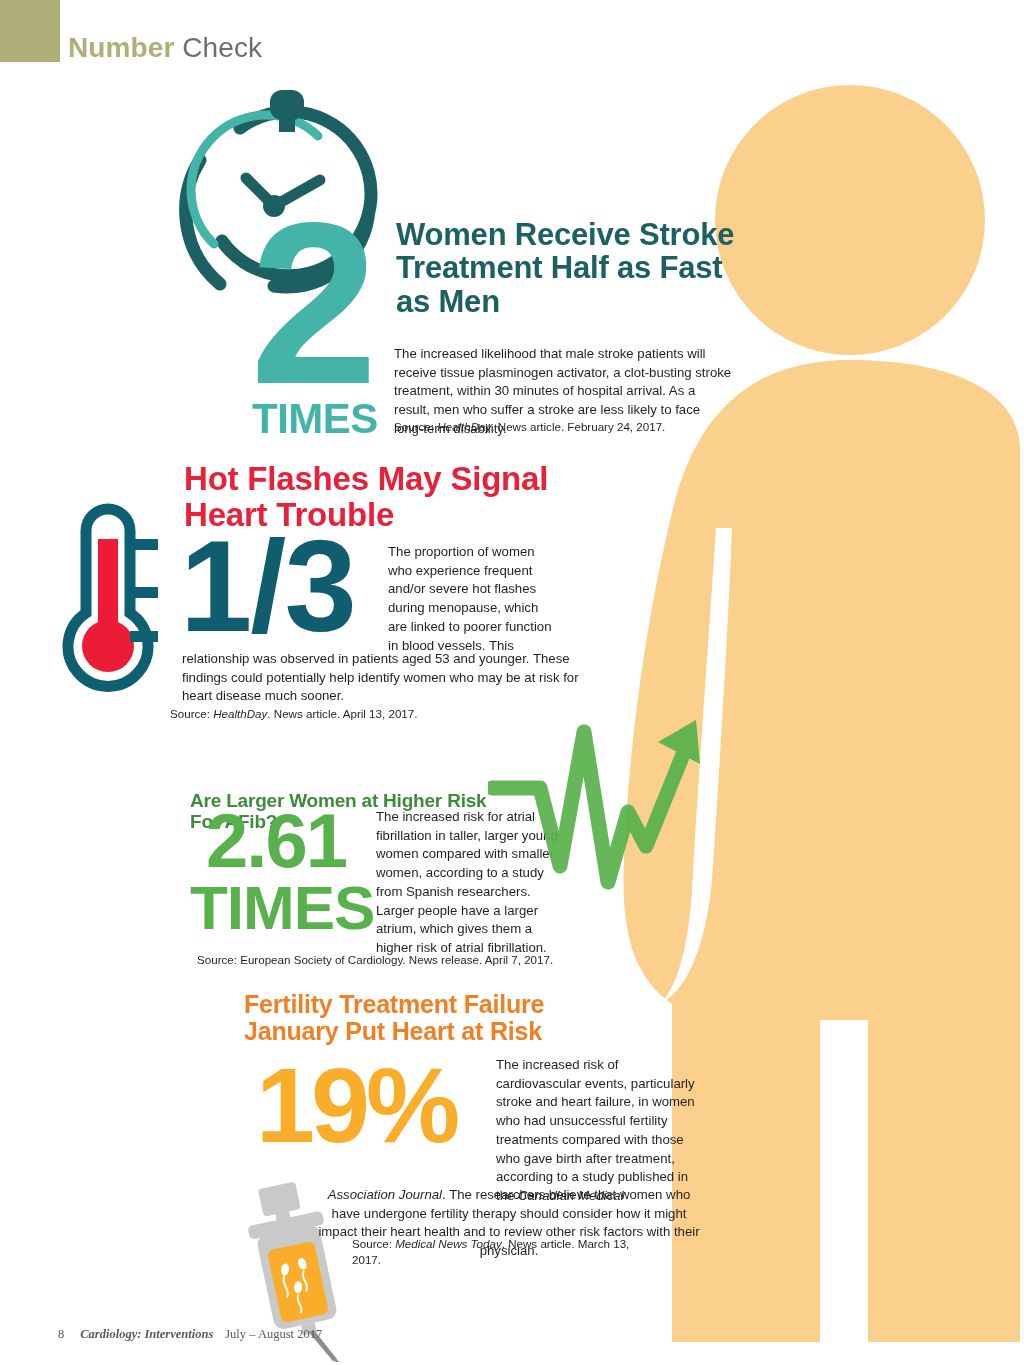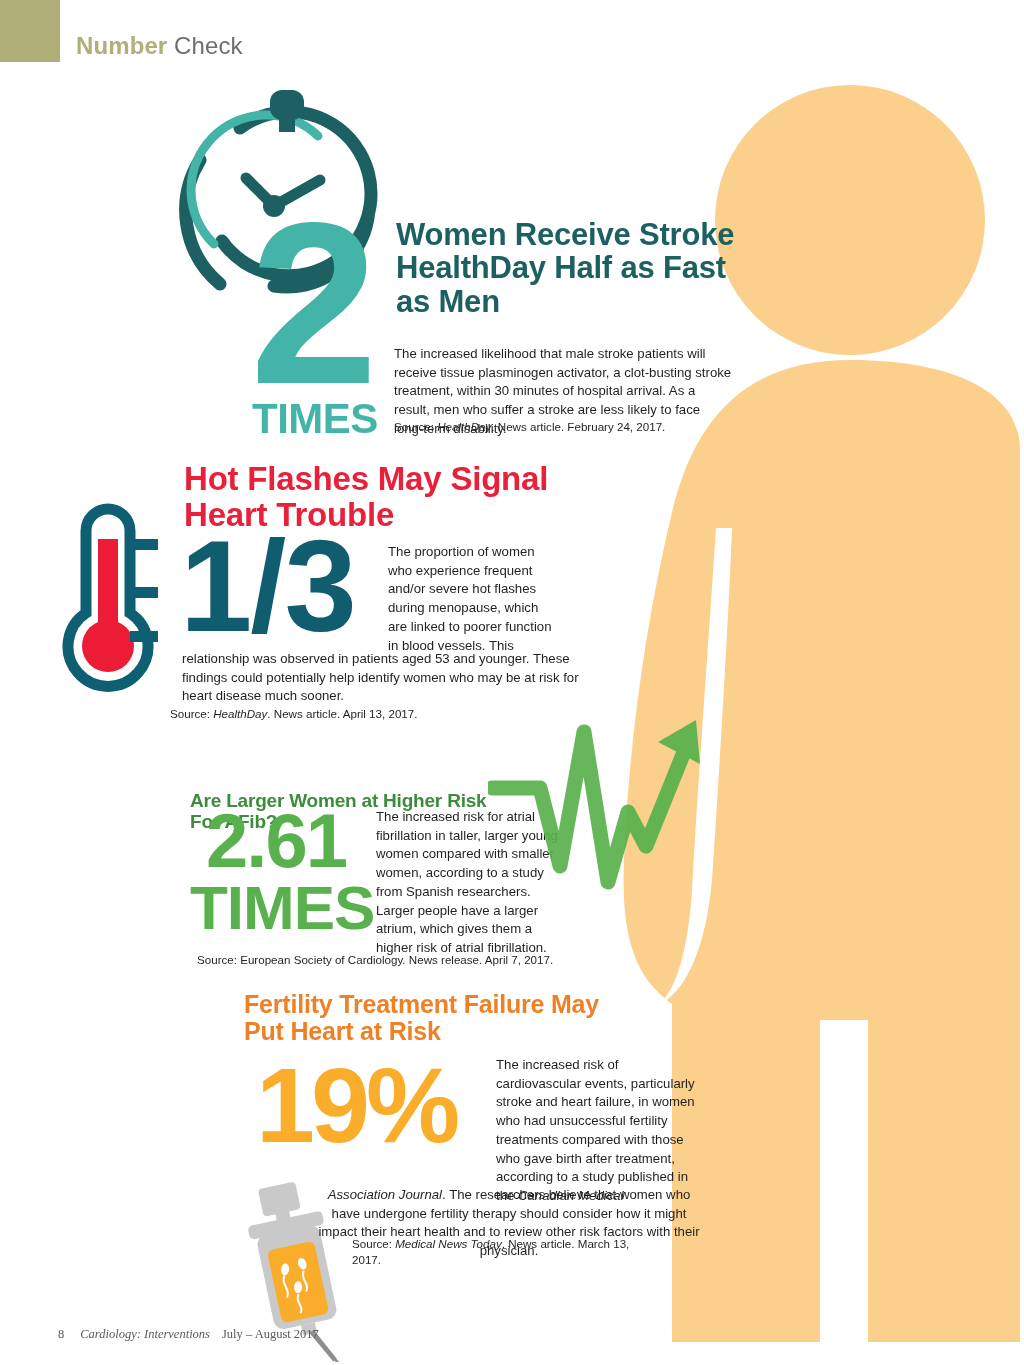--- a/index.html
+++ b/index.html
@@ -11,22 +11,22 @@
     -webkit-font-smoothing:antialiased;
   }
   .page{position:absolute;inset:0;}
 
   
   .olive-block{
     position:absolute;left:0;top:0;width:60px;height:62px;
     background:#b0ae79;
   }
   .kicker{
-    position:absolute;left:76px;top:32px;
-    font-size:24px;font-weight:700;letter-spacing:.1px;
+    position:absolute;left:68px;top:32px;
+    font-size:28px;font-weight:700;letter-spacing:.1px;
     white-space:nowrap;
   }
   .kicker .k1{color:#b0ae79;}
   .kicker .k2{color:#6d6e71;font-weight:400;}
 
   
   .silhouette{position:absolute;left:520px;top:60px;width:520px;height:1290px;z-index:0;}
 
   
   .headline{
@@ -84,21 +84,21 @@
   .ico-ekg{left:488px;top:716px;z-index:5;}
   .ico-syringe{left:232px;top:1182px;z-index:2;}
 
   
   .footer{
     position:absolute;left:58px;top:1327px;
     font-family:"Liberation Serif", serif;
     font-size:12.5px;color:#58595b;z-index:6;white-space:nowrap;
   }
   .footer .pg{margin-right:16px;}
-  .footer .mag{font-style:italic;margin-right:12px;}
+  .footer .mag{font-style:italic;margin-right:12px;font-weight:bold;}
 </style>
 </head>
 <body>
 
 <div class="page">
 
   <svg class="silhouette" viewBox="0 0 520 1290" width="520" height="1290" aria-hidden="true">
     <g fill="#fbd08d">
 
       <circle cx="330" cy="160" r="135"></circle>
@@ -147,21 +147,21 @@
     <rect x="101" y="18" width="16" height="26" fill="#1d6061"></rect>
 
     <line x1="96" y1="118" x2="68" y2="90" stroke="#1d6061" stroke-width="11" stroke-linecap="round"></line>
     <line x1="96" y1="118" x2="142" y2="92" stroke="#1d6061" stroke-width="11" stroke-linecap="round"></line>
     <circle cx="96" cy="118" r="11" fill="#1d6061"></circle>
   </svg>
 
   <div class="bignum s1-num">2</div>
   <div class="s1-times">TIMES</div>
 
-  <div class="headline s1-head">Women Receive Stroke HealthDay Half as Fast as Men</div>
+  <div class="headline s1-head">Women Receive Stroke Treatment Half as Fast as Men</div>
   <div class="body-txt s1-body">The increased likelihood that male stroke patients will receive tissue plasminogen activator, a clot-busting stroke treatment, within 30 minutes of hospital arrival. As a result, men who suffer a stroke are less likely to face long-term disability.</div>
   <div class="source s1-src">
     <span>Source: </span><i>HealthDay</i><span>. News article. February 24, 2017.</span>
   </div>
 
   <svg class="icon ico-thermo" width="120" height="218" viewBox="0 0 120 218" aria-hidden="true">
 
     <path d="M 48 26 A 22 22 0 0 1 70 48 L 70 130 A 40 40 0 1 1 26 130 L 26 48 A 22 22 0 0 1 48 26 Z" fill="none" stroke="#0f5f73" stroke-width="11"></path>
 
     <rect x="38" y="56" width="20" height="102" fill="#ed1c36"></rect>
@@ -214,21 +214,21 @@
         <path d="M62 111 C 56 119, 66 123, 60 130" stroke="#ffffff" stroke-width="2" fill="none"></path>
       </g>
 
       <rect x="58" y="142" width="14" height="10" fill="#c9c9c9"></rect>
 
       <path d="M64 150 L 70 150 L 86 182 L 82 184 Z" fill="#8d8d8d"></path>
       <line x1="84" y1="182" x2="108" y2="222" stroke="#8d8d8d" stroke-width="2.5"></line>
     </g>
   </svg>
 
-  <div class="headline s4-head">Fertility Treatment Failure May Put Heart at Risk</div>
+  <div class="headline s4-head">Fertility Treatment Failure January Put Heart at Risk</div>
   <div class="bignum s4-num">19%</div>
   <div class="body-txt s4-body2">
     <i>Association Journal</i><span>. The researchers believe that women who have undergone fertility therapy should consider how it might impact their heart health and to review other risk factors with their physician.</span>
   </div>
   <div class="body-txt s4-body">
     <span>The increased risk of cardiovascular events, particularly stroke and heart failure, in women who had unsuccessful fertility treatments compared with those who gave birth after treatment, according to a study published in the </span><i>Canadian Medical</i>
   </div>
   <div class="source s4-src">
     <span>Source: </span><i>Medical News Today</i><span>. News article. March 13, 2017.</span>
   </div>

